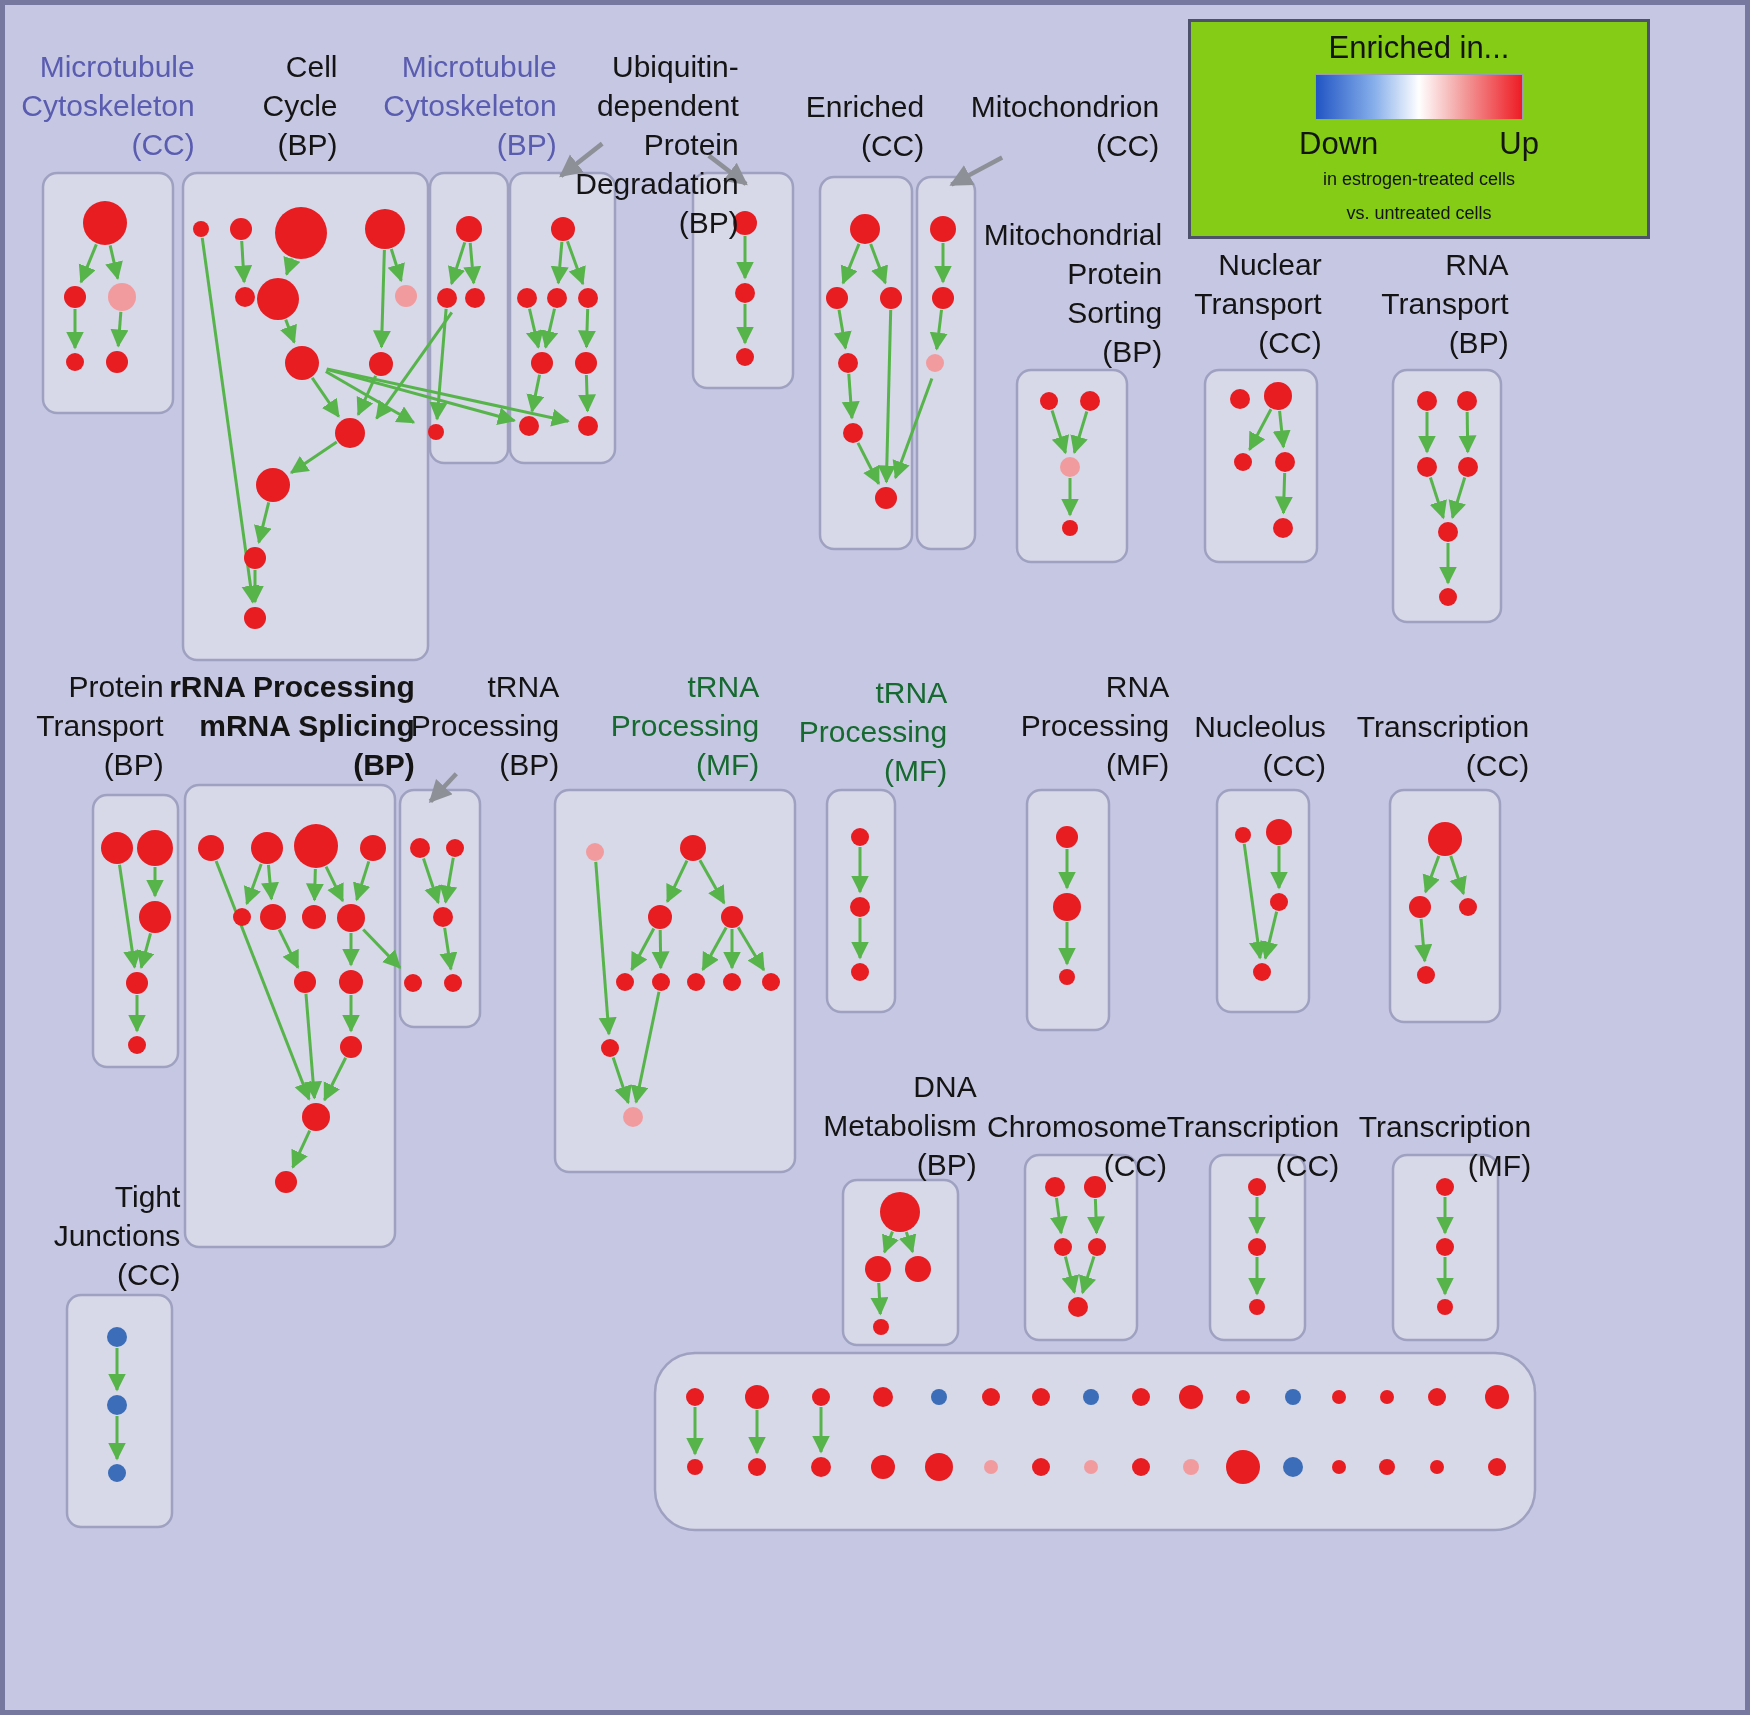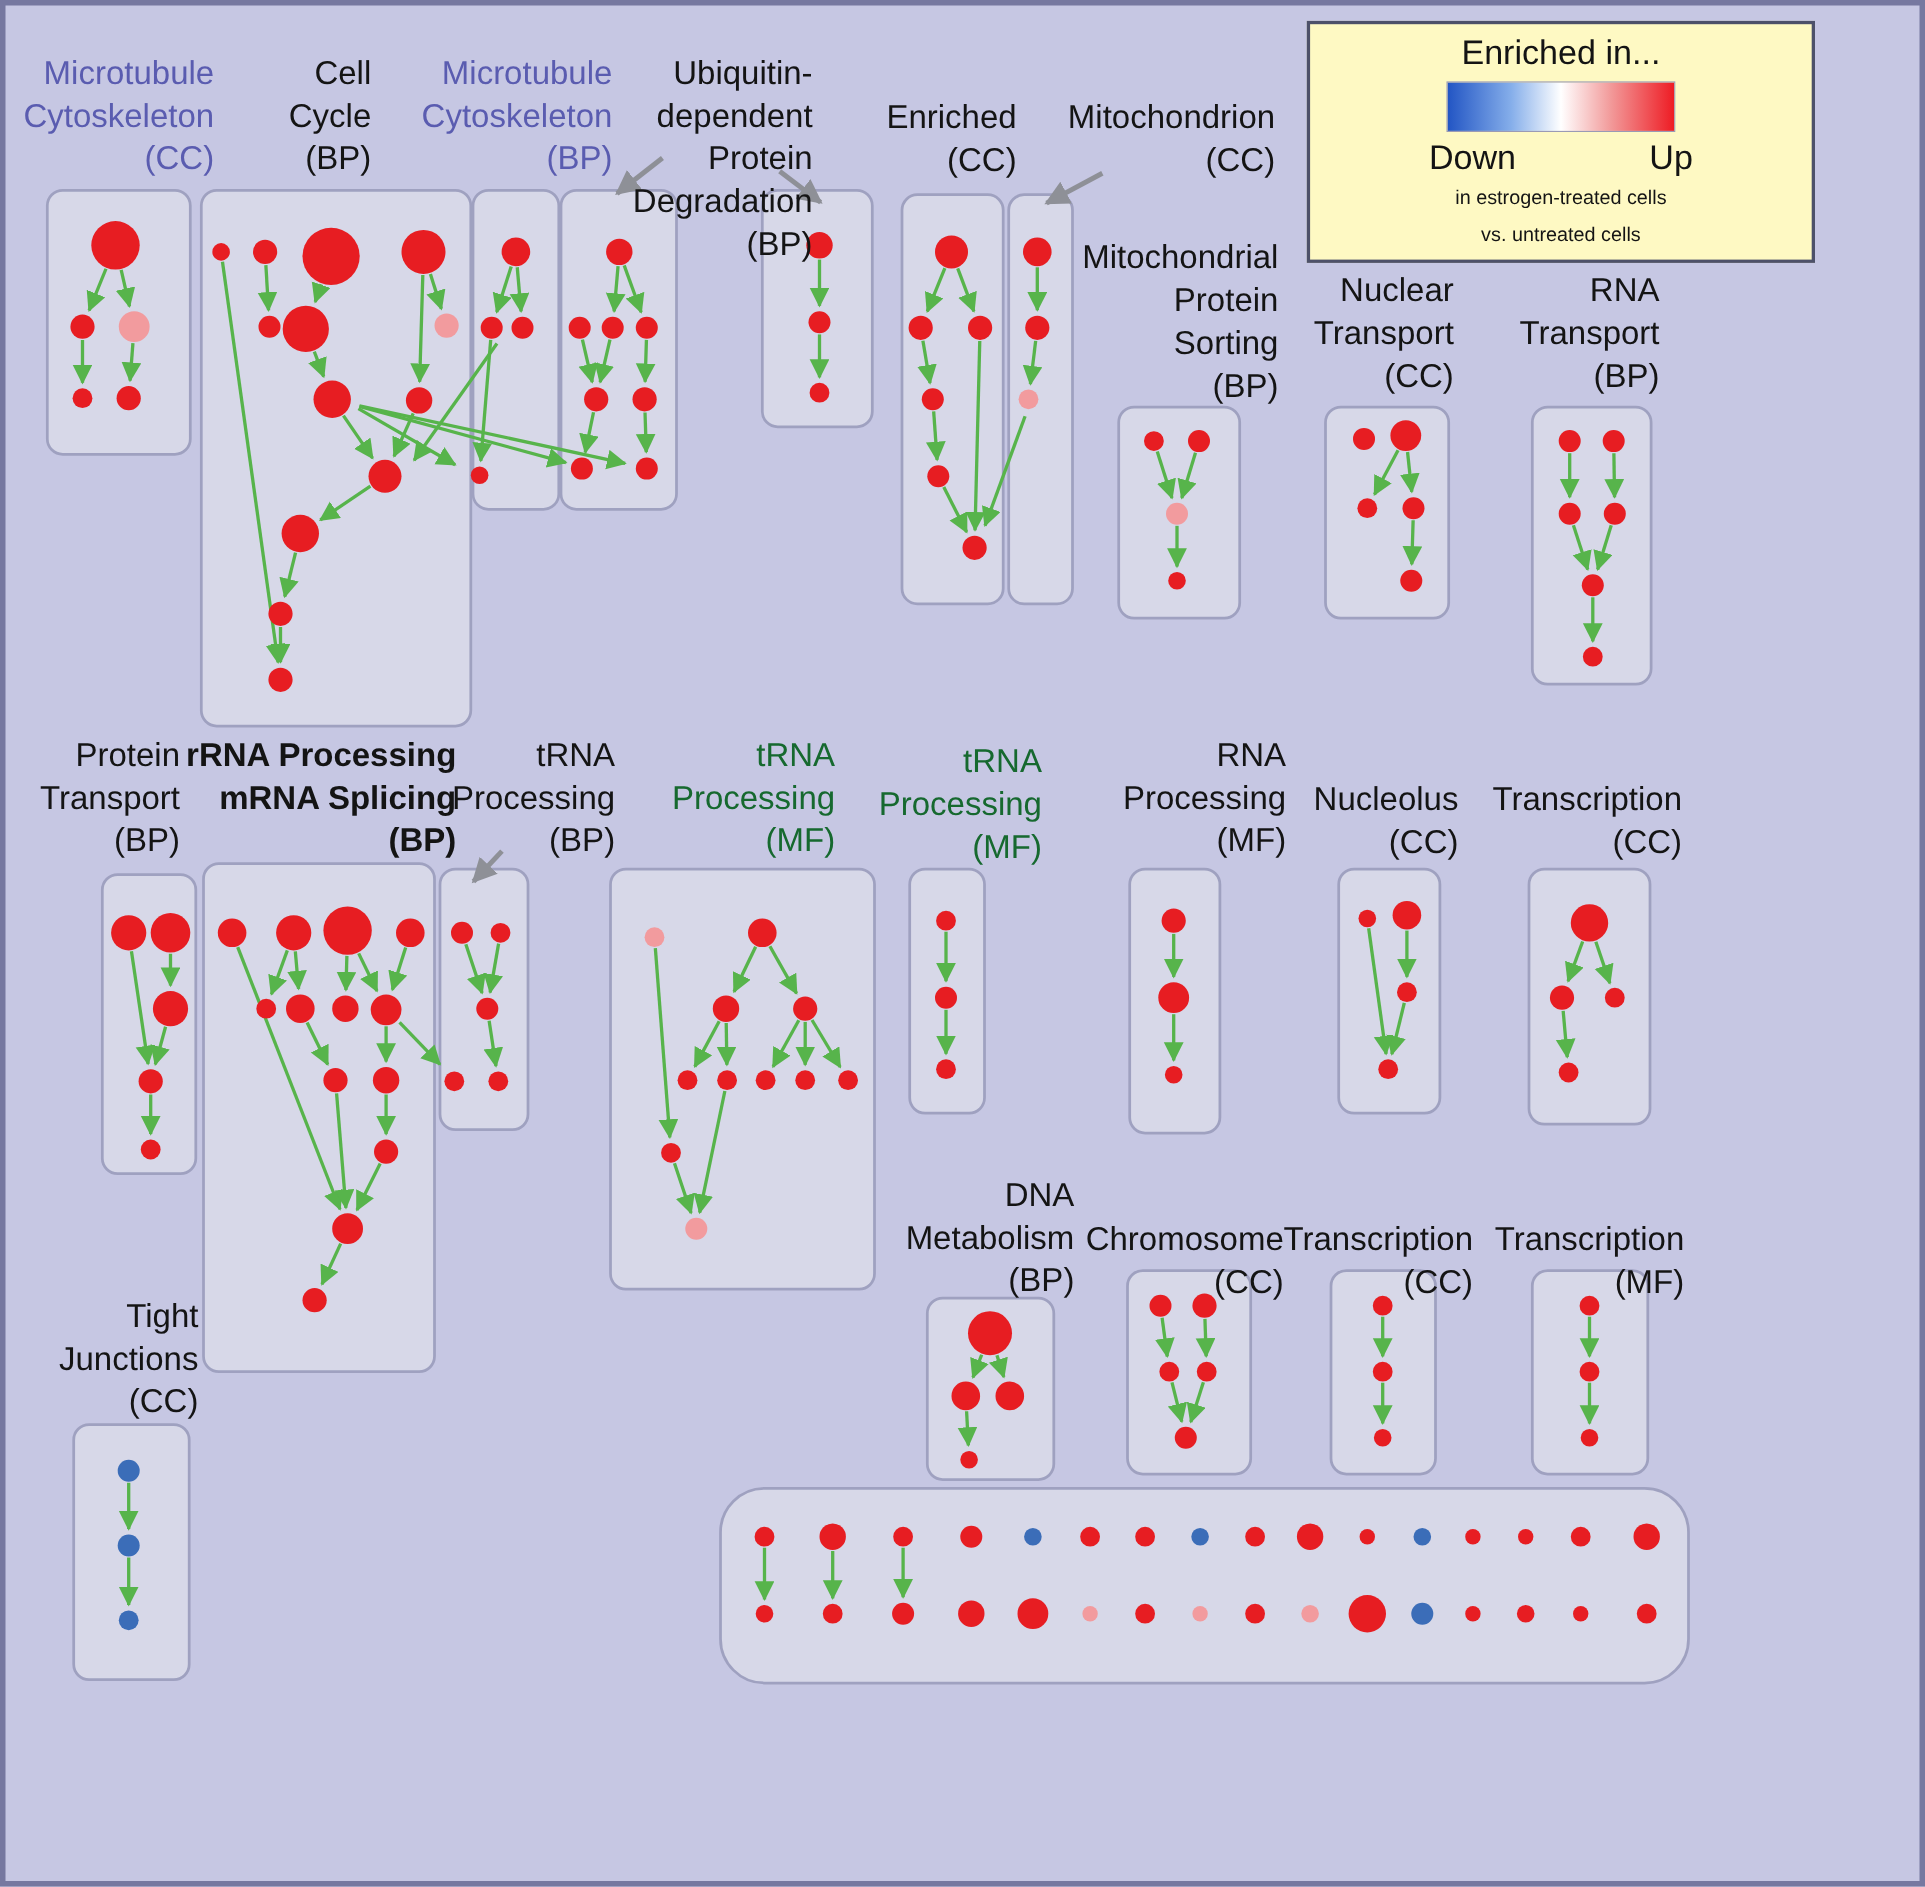--- a/index.html
+++ b/index.html
@@ -27,21 +27,21 @@
   .flabel.green{color:#16692f;}
   #footer-note{
     position:absolute;left:222px;top:1262px;
     white-space:pre-line;
     font-size:30px;line-height:40px;color:#141414;
   }
   .legend{
     position:absolute;left:1183px;top:14px;
     width:462px;height:220px;
     border:3px solid #4d5169;
-    background:#fef9c3;
+    background:#84cc16;
     box-sizing:border-box;
     display:flex;flex-direction:column;align-items:center;
     color:#141414;
   }
   .legend-title{font-size:31px;margin-top:8px;}
   .legend-gradient{
     width:206px;height:44px;margin-top:8px;
     border:1px solid #9a9ab5;
     background:linear-gradient(90deg,#2255c4 0%,#85aeea 28%,#ffffff 50%,#f29a9a 72%,#ee1c24 100%);
   }

